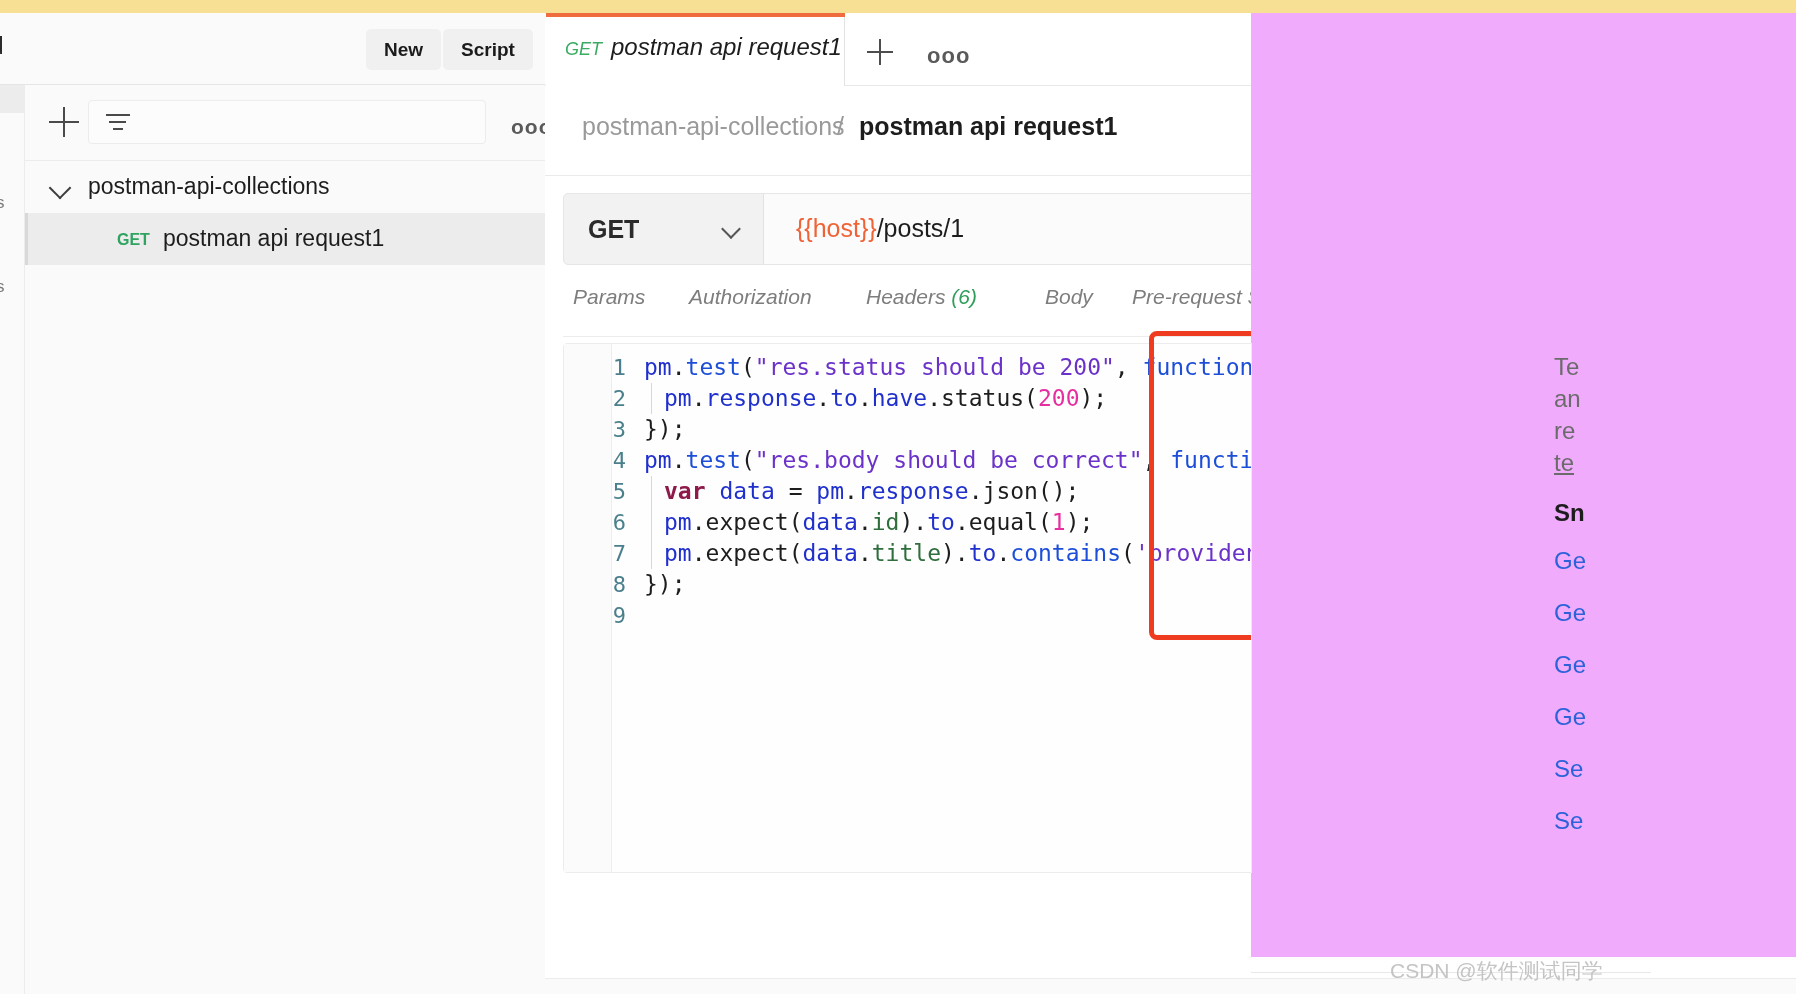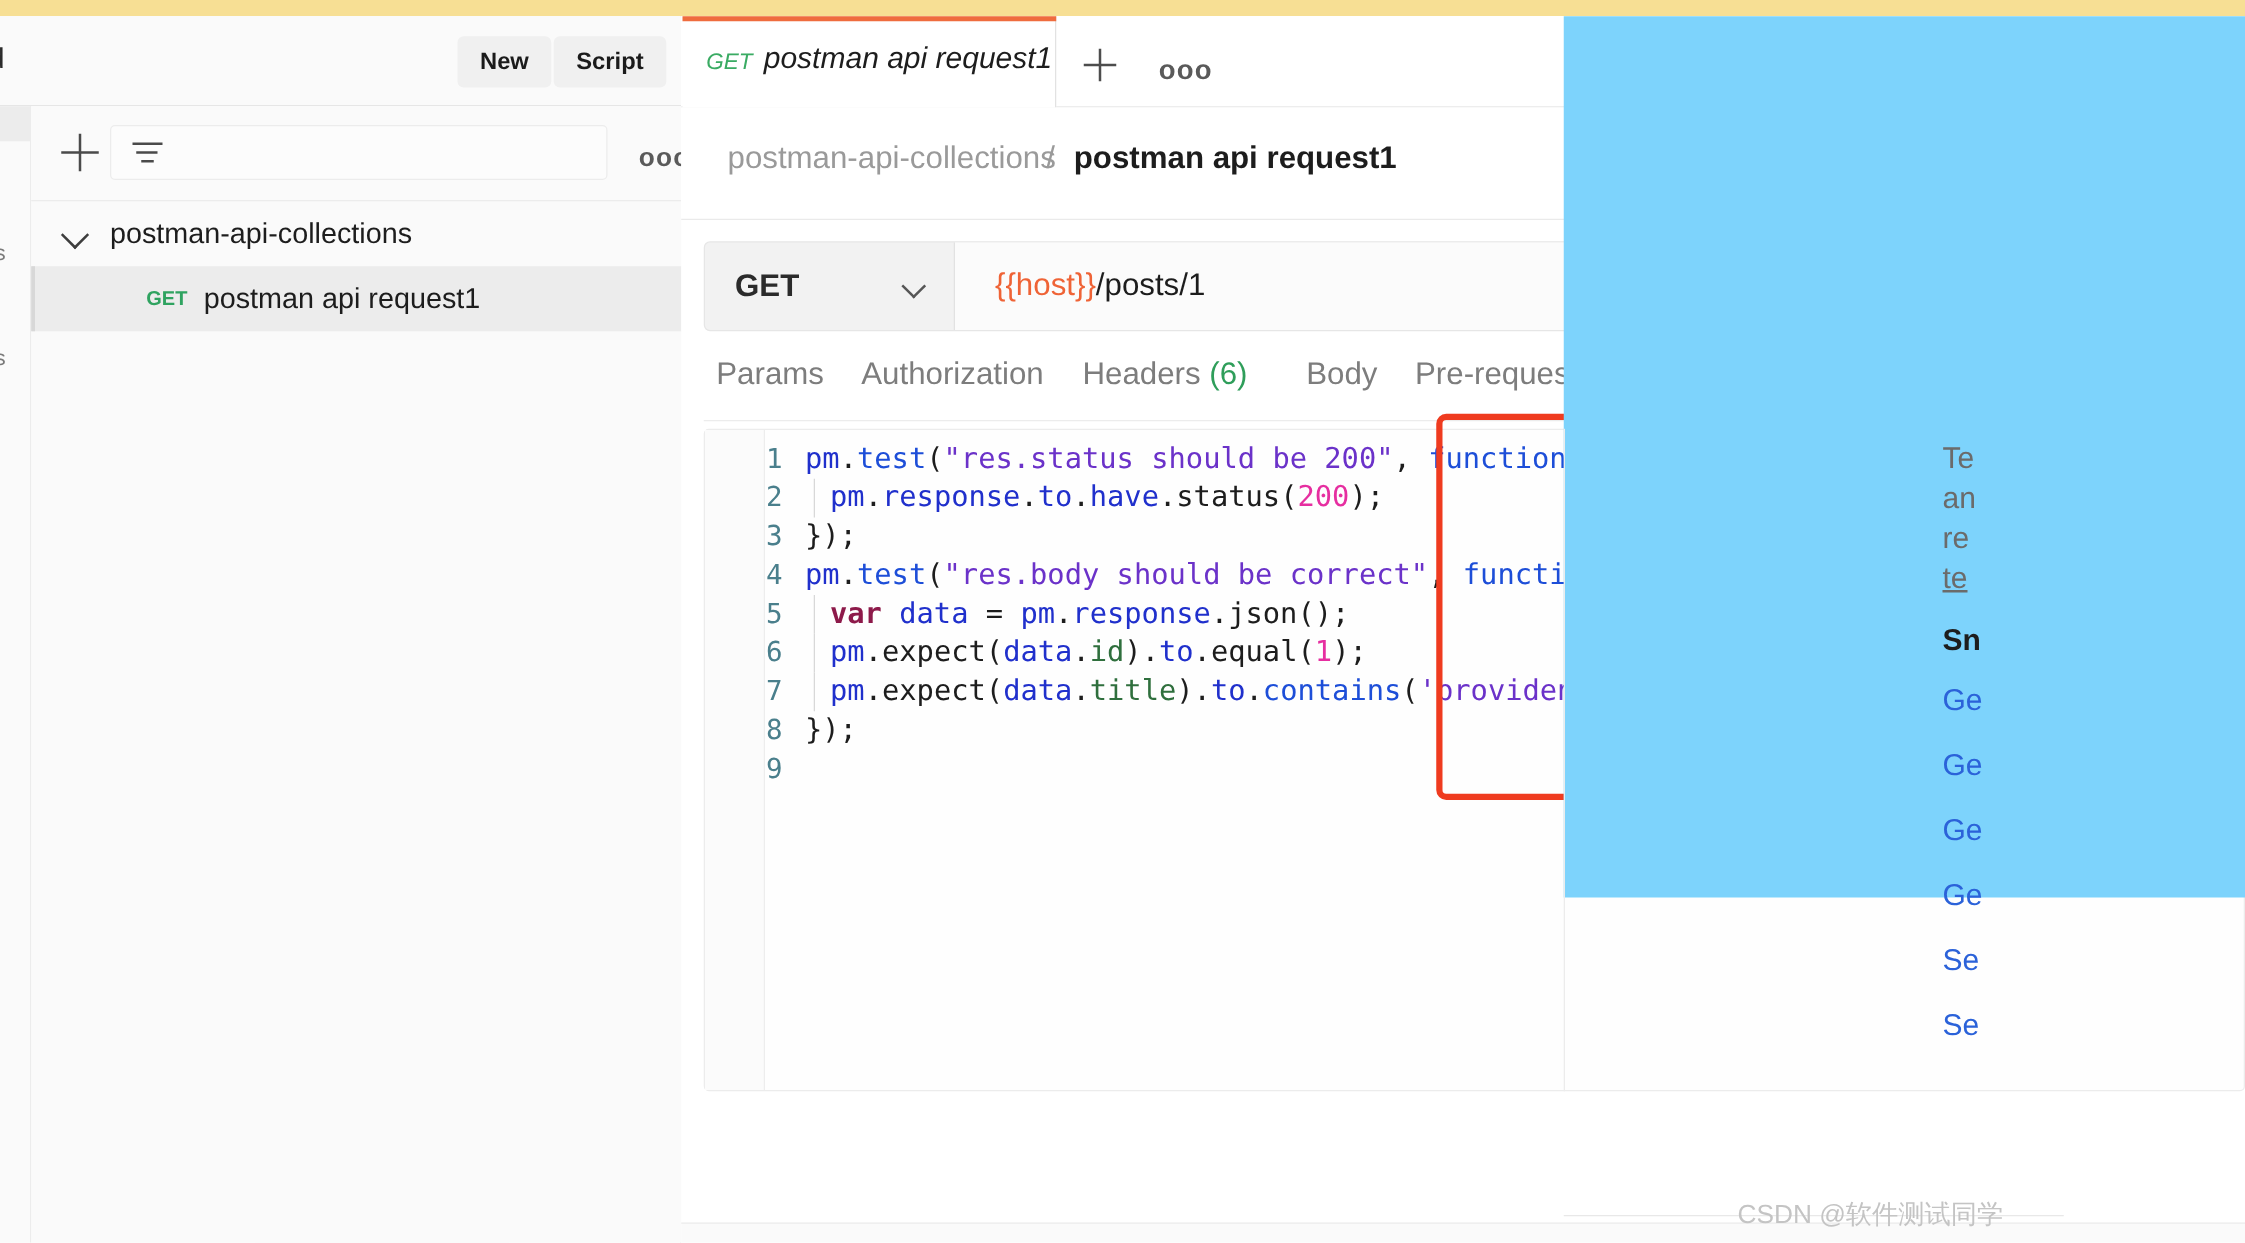--- a/index.html
+++ b/index.html
@@ -241,21 +241,21 @@
   #url-text .path { color: #1d1d1d; }
 
   
   #reqtabs {
     position: absolute; left: 18px; top: 262px;
     width: 1233px; height: 62px;
     border-bottom: 1px solid #ececec;
   }
   .rtab {
     position: absolute; top: 10px;
-    font-size: 25px; color: #7d7d7d; white-space: nowrap; cursor: pointer;
+    font-size: 21px; color: #7d7d7d; white-space: nowrap; cursor: pointer; font-style: italic;
   }
   .rtab.active { color: #1d1d1d; font-weight: bold; }
   .rtab .count { color: #2f9e5a; }
   .rtab .dot {
     display: inline-block; width: 11px; height: 11px;
     border-radius: 50%; background: #3fad5b;
     margin-left: 9px; vertical-align: middle;
   }
   #rtab-underline {
     position: absolute; top: 53px;
@@ -304,22 +304,22 @@
   #annotation {
     position: absolute; left: 604px; top: 318px;
     width: 730px; height: 309px;
     border: 5px solid #ef3b1f; border-radius: 8px;
     pointer-events: none;
   }
 
   
   #snippets {
     position: absolute; left: 1251px; top: 13px;
-    width: 545px; height: 705px;
-    background: #7dd3fc;
+    width: 545px; height: 944px;
+    background: #f0abfc;
     text-decoration: underline;
   }
   #snip-divider {
     position: absolute; left: 0; top: 330px;
     width: 1px; height: 530px; background: #ececec;
   }
   .snip-line {
     position: absolute; left: 303px;
     font-size: 24px; color: #6b6b6b; white-space: nowrap;
   }

